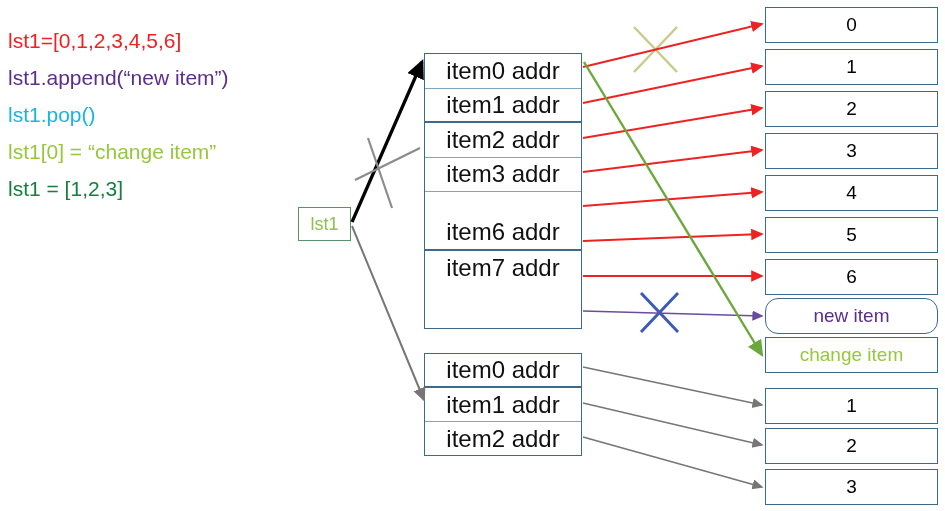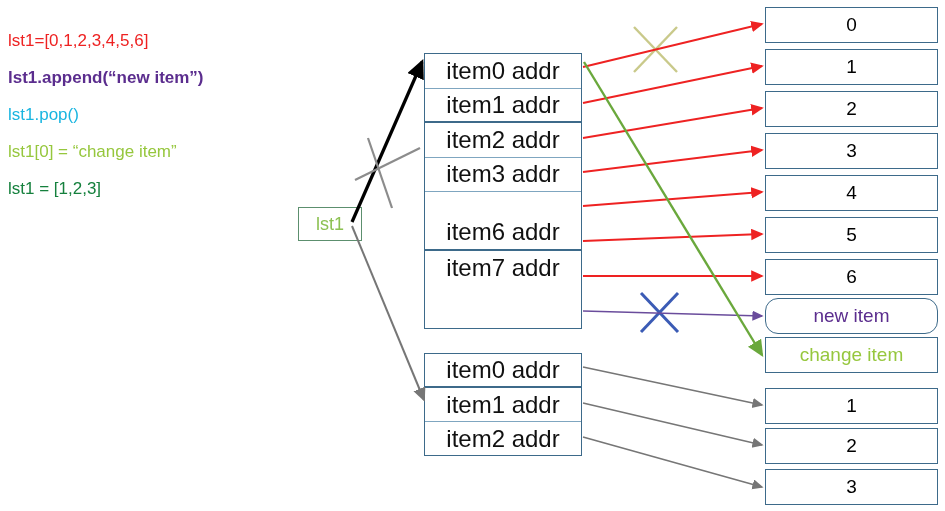--- a/index.html
+++ b/index.html
@@ -16,21 +16,21 @@
     font-family: "Liberation Sans", sans-serif;
   }
   
   .code-list {
     position: absolute;
     left: 8px;
     top: 22px;
     width: 320px;
   }
   .code-line {
-    font-size: 17px;
+    font-size: 21px;
     line-height: 37px;
     white-space: nowrap;
     font-family: "Liberation Sans", sans-serif;
   }
   
   .box {
     position: absolute;
     box-sizing: border-box;
     border: 1px solid #3d6a8a;
     background: #ffffff;
@@ -79,27 +79,27 @@
     pointer-events: none;
   }
 </style>
 </head>
 <body>
 
 <div id="canvas">
 
   <div class="code-list">
     <div class="code-line" style="color: rgb(238, 34, 34);">lst1=[0,1,2,3,4,5,6]</div>
-    <div class="code-line" style="color: rgb(91, 45, 142); font-weight: bold;">lst1.append(“new item”)</div>
+    <div class="code-line" style="color: rgb(91, 45, 142);">lst1.append(“new item”)</div>
     <div class="code-line" style="color: rgb(25, 181, 224);">lst1.pop()</div>
     <div class="code-line" style="color: rgb(150, 199, 61);">lst1[0] = “change item”</div>
     <div class="code-line" style="color: #15803d;">lst1 = [1,2,3]</div>
   </div>
 
-  <div class="box var-box" style="left:298px; top:207px; width:64px; height:34px;">
+  <div class="box var-box" style="left:298px; top:207px; width:53px; height:34px;">
     <span>lst1</span>
   </div>
 
   <div class="table-group" style="left:424px; top:53px; width:158px; height:276px;">
     <div class="table-row" style="height:34.5px;">item0 addr</div>
     <div class="table-row thick" style="height:34.5px;">item1 addr</div>
     <div class="table-row" style="height:34.5px;">item2 addr</div>
     <div class="table-row" style="height:34.5px;">item3 addr</div>
     <div class="table-row thick" style="height:34.5px;margin-top:24px;">item6 addr</div>
     <div class="table-row last" style="height:34.5px;">item7 addr</div>

